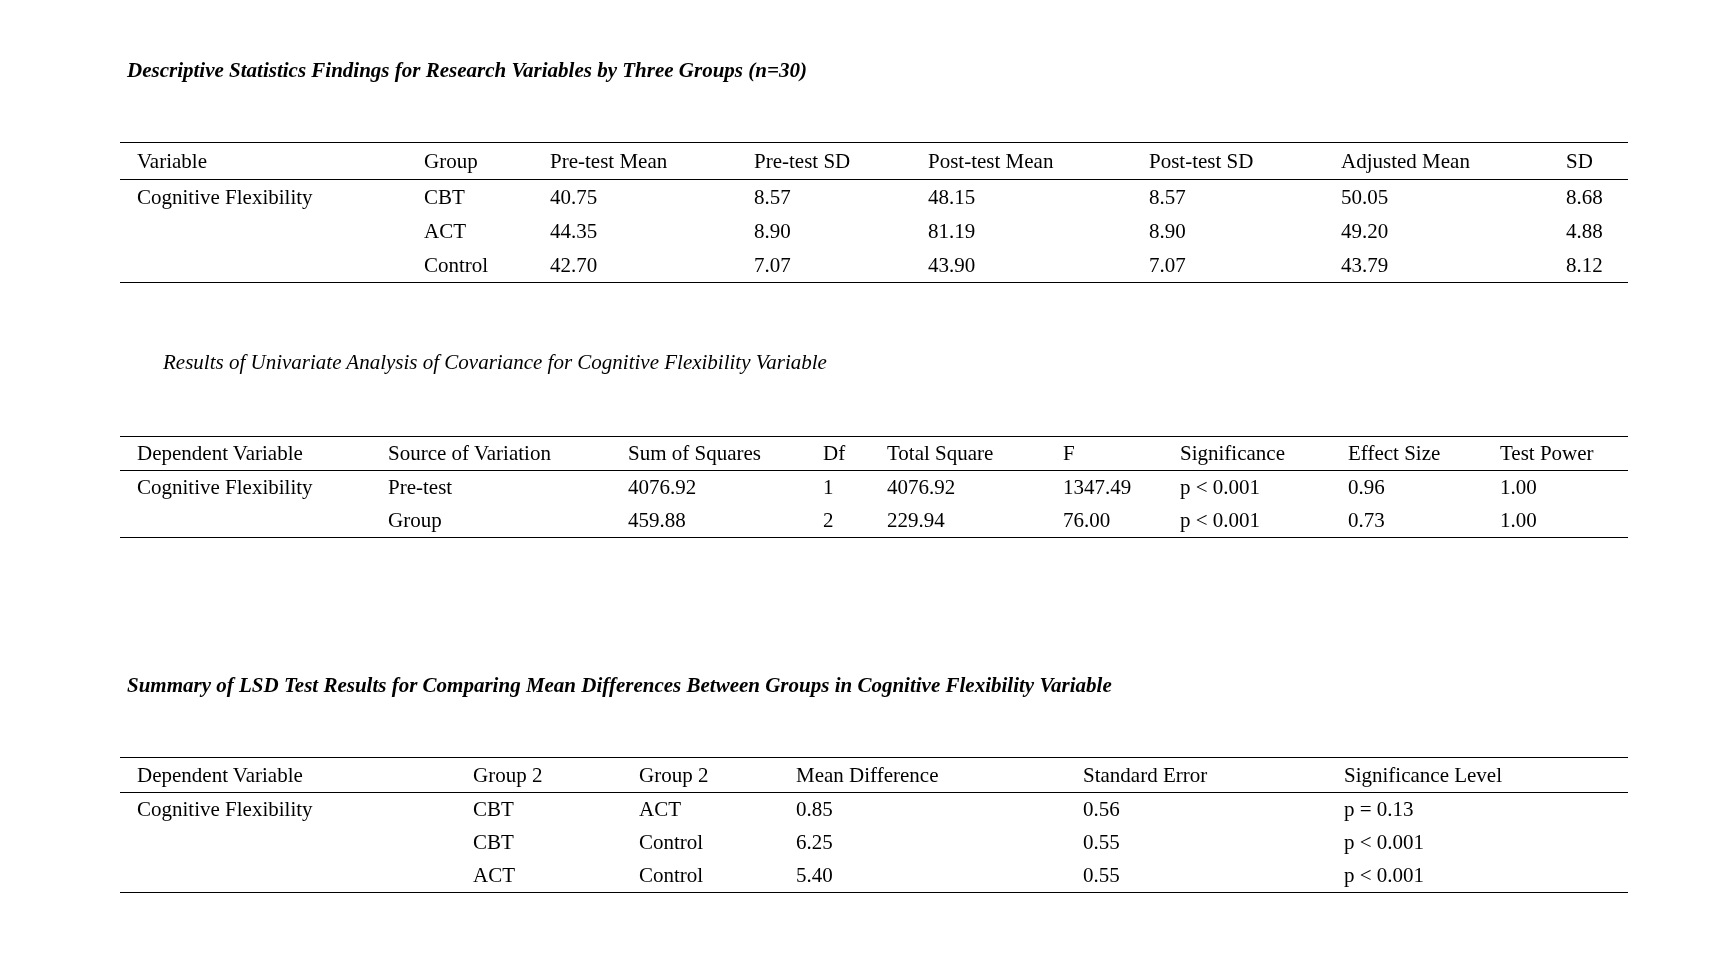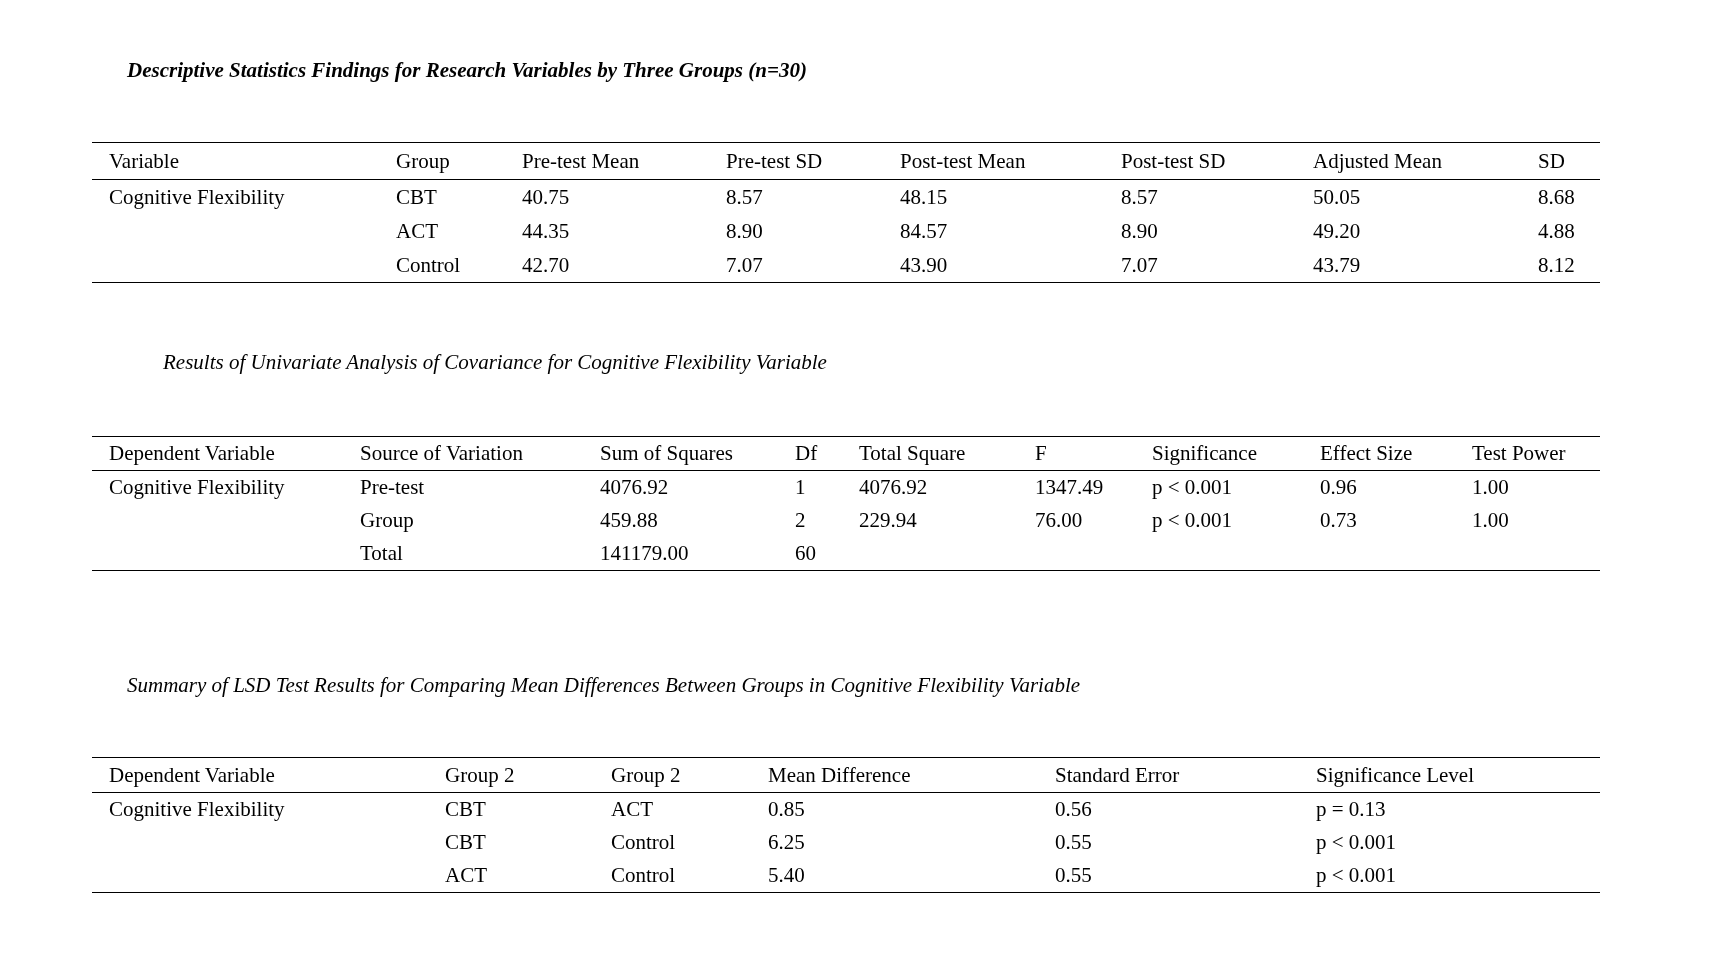--- a/index.html
+++ b/index.html
@@ -15,25 +15,25 @@
   }
   .doc-title {
     position: absolute;
     left: 127px;
     font-style: italic;
     line-height: 26px;
     white-space: nowrap;
   }
   #title-1 { top: 57px; font-weight: bold; }
   #title-2 { top: 349px; margin-left: 36px; }
-  #title-3 { top: 672px; }
+  #title-3 { top: 672px; font-weight: bold; }
 
   table.apa-table {
     position: absolute;
-    left: 92px;
+    left: 120px;
     width: 1508px;
     border-collapse: collapse;
     table-layout: fixed;
     border-top: 1.5px solid #000;
     border-bottom: 1.5px solid #000;
   }
   .apa-table th, .apa-table td {
     font-weight: normal;
     font-size: 21px;
     text-align: left;
@@ -101,21 +101,21 @@
       <td>48.15</td>
       <td>8.57</td>
       <td>50.05</td>
       <td>8.68</td>
     </tr>
     <tr>
       <td></td>
       <td>ACT</td>
       <td>44.35</td>
       <td>8.90</td>
-      <td>84.57</td>
+      <td>81.19</td>
       <td>8.90</td>
       <td>49.20</td>
       <td>4.88</td>
     </tr>
     <tr>
       <td></td>
       <td>Control</td>
       <td>42.70</td>
       <td>7.07</td>
       <td>43.90</td>
@@ -169,31 +169,20 @@
       <td></td>
       <td>Group</td>
       <td>459.88</td>
       <td>2</td>
       <td>229.94</td>
       <td>76.00</td>
       <td>p &lt; 0.001</td>
       <td>0.73</td>
       <td>1.00</td>
     </tr>
-    <tr>
-      <td></td>
-      <td>Total</td>
-      <td>141179.00</td>
-      <td>60</td>
-      <td></td>
-      <td></td>
-      <td></td>
-      <td></td>
-      <td></td>
-    </tr>
   </tbody>
 </table>
 
 <div class="doc-title" id="title-3">Summary of LSD Test Results for Comparing Mean Differences Between Groups in Cognitive Flexibility Variable</div>
 
 <table class="apa-table" id="table-3">
   <colgroup>
     <col style="width:353px">
       <col style="width:166px">
       <col style="width:157px">

